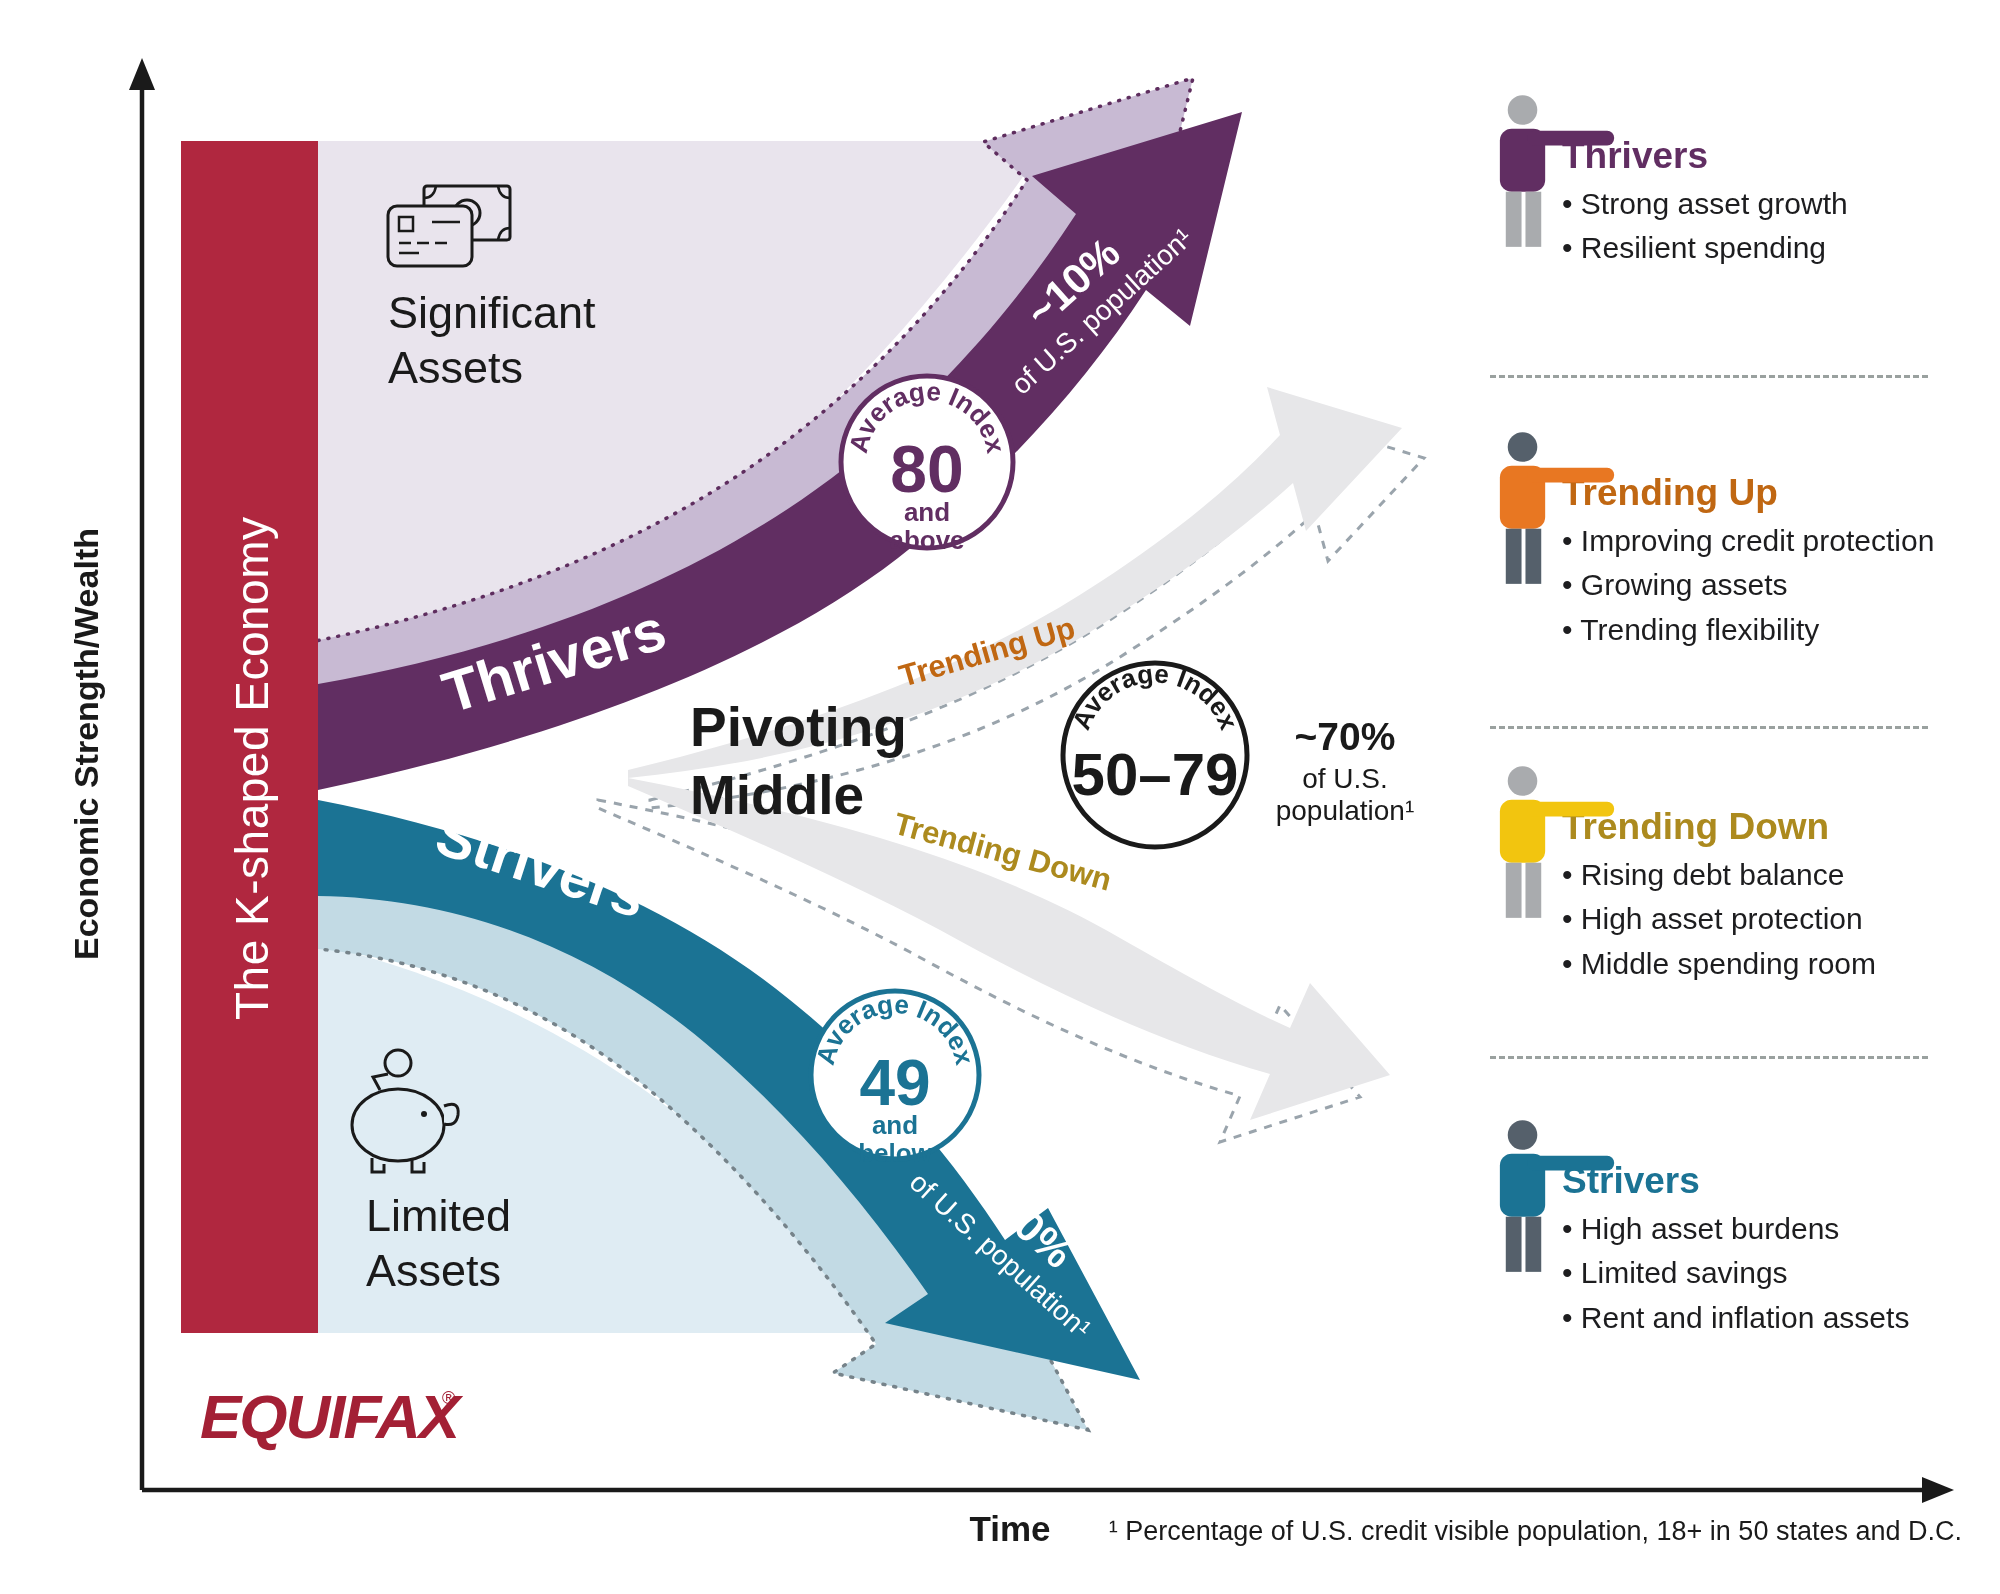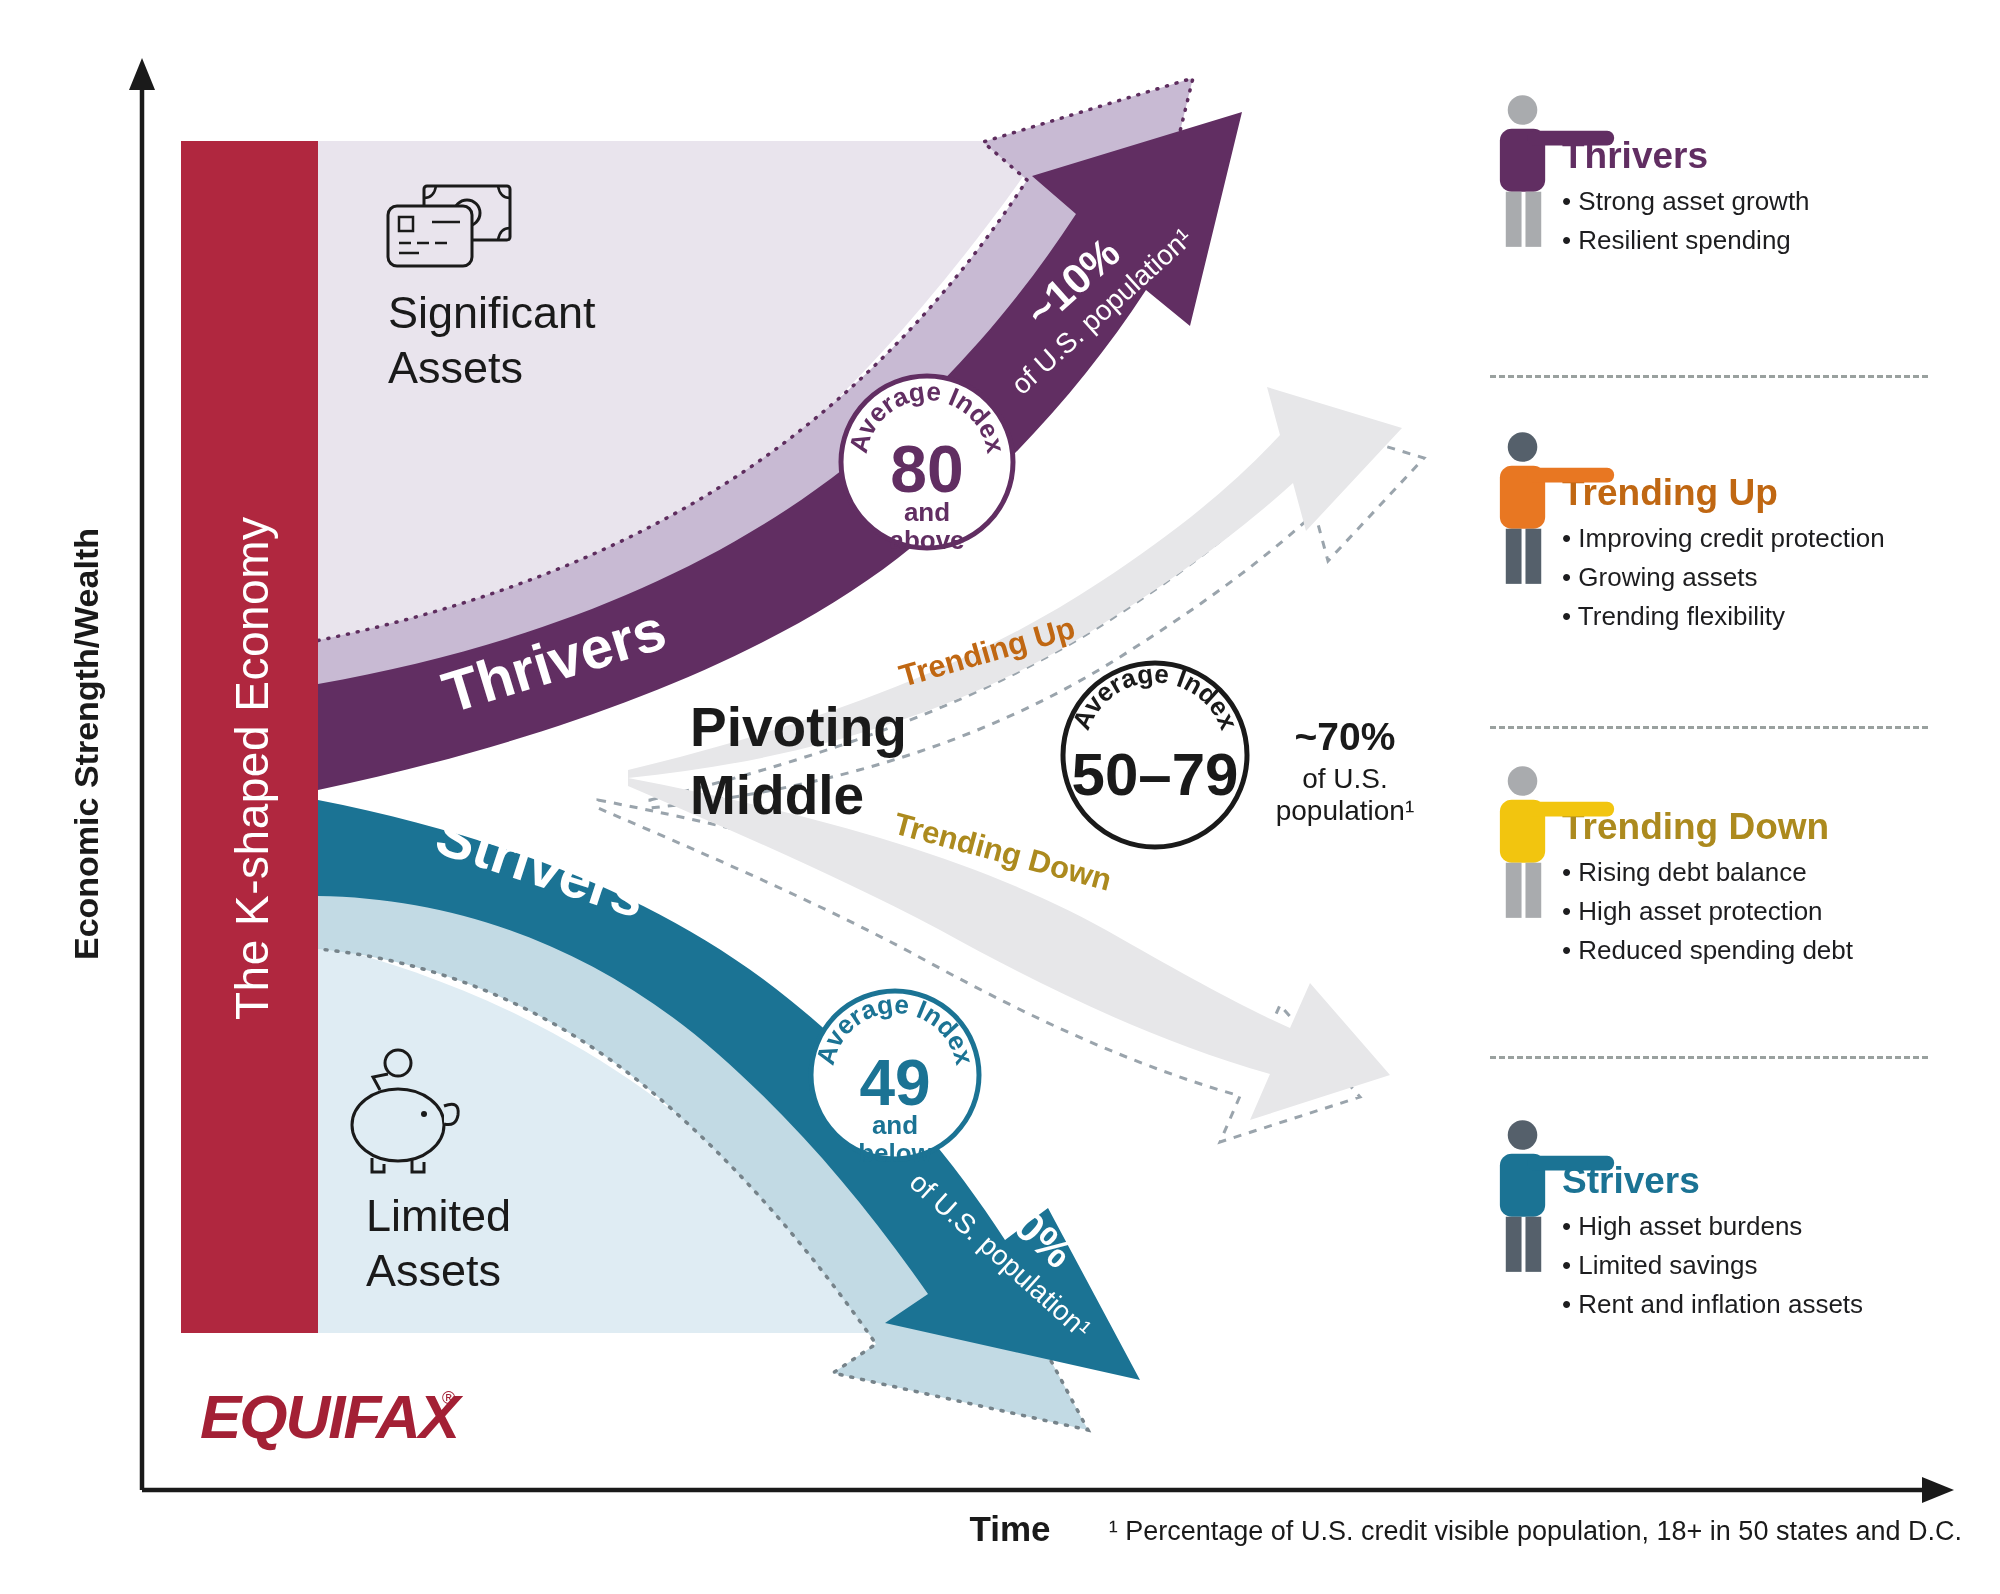--- a/index.html
+++ b/index.html
@@ -7,21 +7,21 @@
           font-family:"Liberation Sans",sans-serif;overflow:hidden;}
   .canvas > svg.diagram{position:absolute;left:0;top:0;}
   svg text{font-family:"Liberation Sans",sans-serif;}
 
   
   .legend-row{position:absolute;left:1492px;width:470px;}
   .legend-row .person{position:absolute;left:0;top:0;}
   .legend-body{margin-left:70px;padding-top:42px;}
   .legend-body h3{margin:0 0 8px 0;font-size:37px;line-height:1.05;font-weight:bold;}
   .lg0 h3{color:#612E62;} .lg1 h3{color:#C06712;} .lg2 h3{color:#AC8A1E;} .lg3 h3{color:#1B7394;}
-  .bullet{font-size:26px;color:#1d1d1f;line-height:1.35;margin:4px 0;}
+  .bullet{font-size:30px;color:#1d1d1f;line-height:1.35;margin:4px 0;}
   .bullet::before{content:"• ";}
   .sep{position:absolute;left:1490px;width:438px;border-top:3px dashed #9aa19f;height:0;}
 </style>
 </head>
 <body>
 
 <div class="canvas">
 
   <svg class="diagram" width="2000" height="1594" viewBox="0 0 2000 1594">
     <defs>
@@ -190,21 +190,21 @@
       <circle cx="31" cy="15" r="15" fill="#A9ABAE"></circle>
       <rect x="8" y="34" width="46" height="64" rx="12" fill="#F2C50F"></rect>
       <rect x="36" y="36" width="88" height="15" rx="7" fill="#F2C50F"></rect>
       <rect x="14" y="98" width="16" height="56" fill="#A9ABAE"></rect>
       <rect x="34" y="98" width="16" height="56" fill="#A9ABAE"></rect>
     </svg>
     <div class="legend-body">
       <h3>Trending Down</h3>
       <div class="bullet">Rising debt balance</div>
       <div class="bullet">High asset protection</div>
-      <div class="bullet">Reduced spending debt</div>
+      <div class="bullet">Middle spending room</div>
     </div>
   </div>
   <div class="sep" style="top:1056px"></div>
 
   <div class="legend-row lg3" style="top:1120px">
     <svg class="person" width="128" height="158" viewBox="0 0 130 160">
       <circle cx="31" cy="15" r="15" fill="#55606B"></circle>
       <rect x="8" y="34" width="46" height="64" rx="12" fill="#1B7394"></rect>
       <rect x="36" y="36" width="88" height="15" rx="7" fill="#1B7394"></rect>
       <rect x="14" y="98" width="16" height="56" fill="#55606B"></rect>

